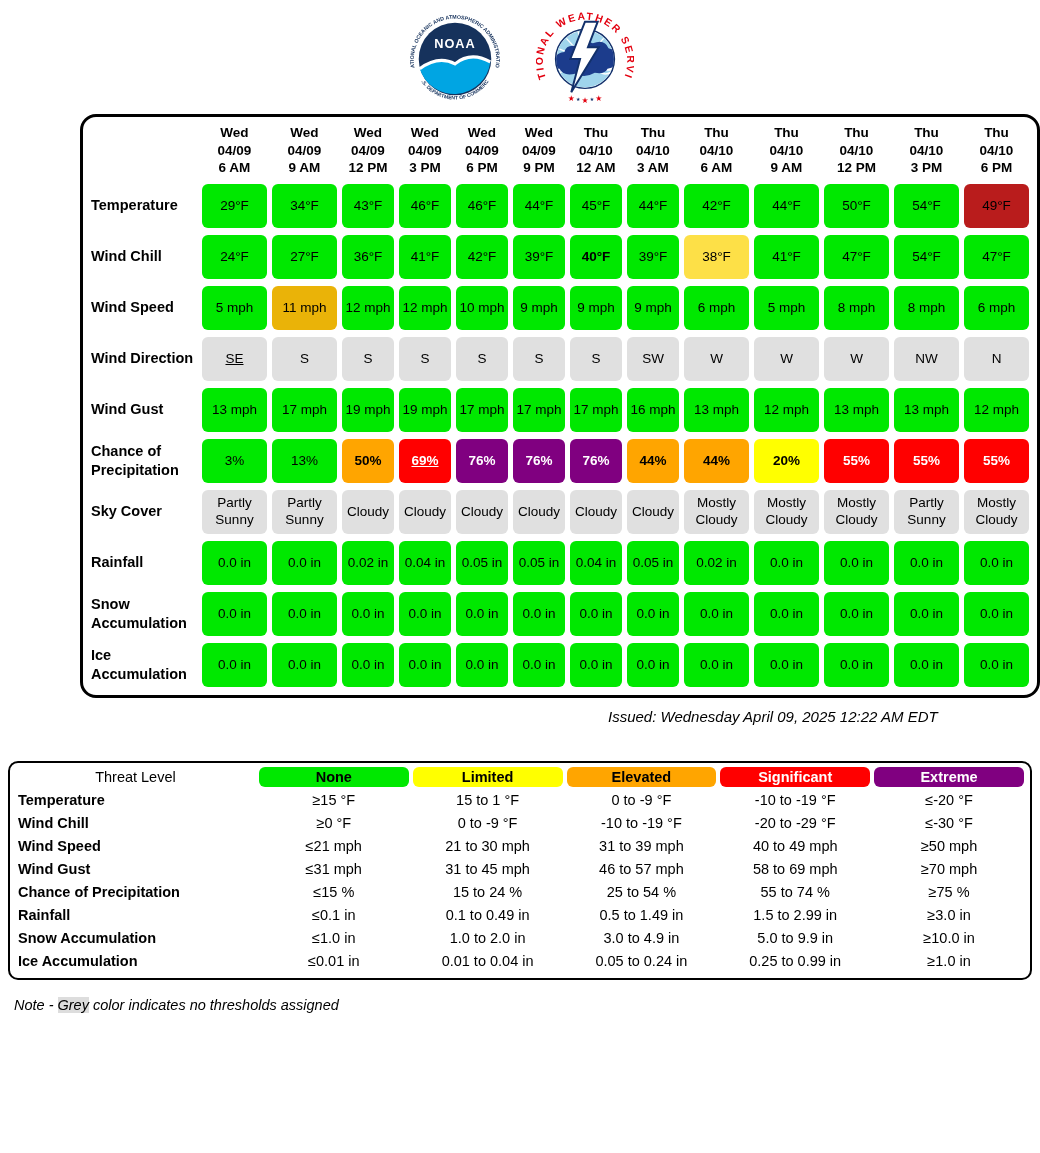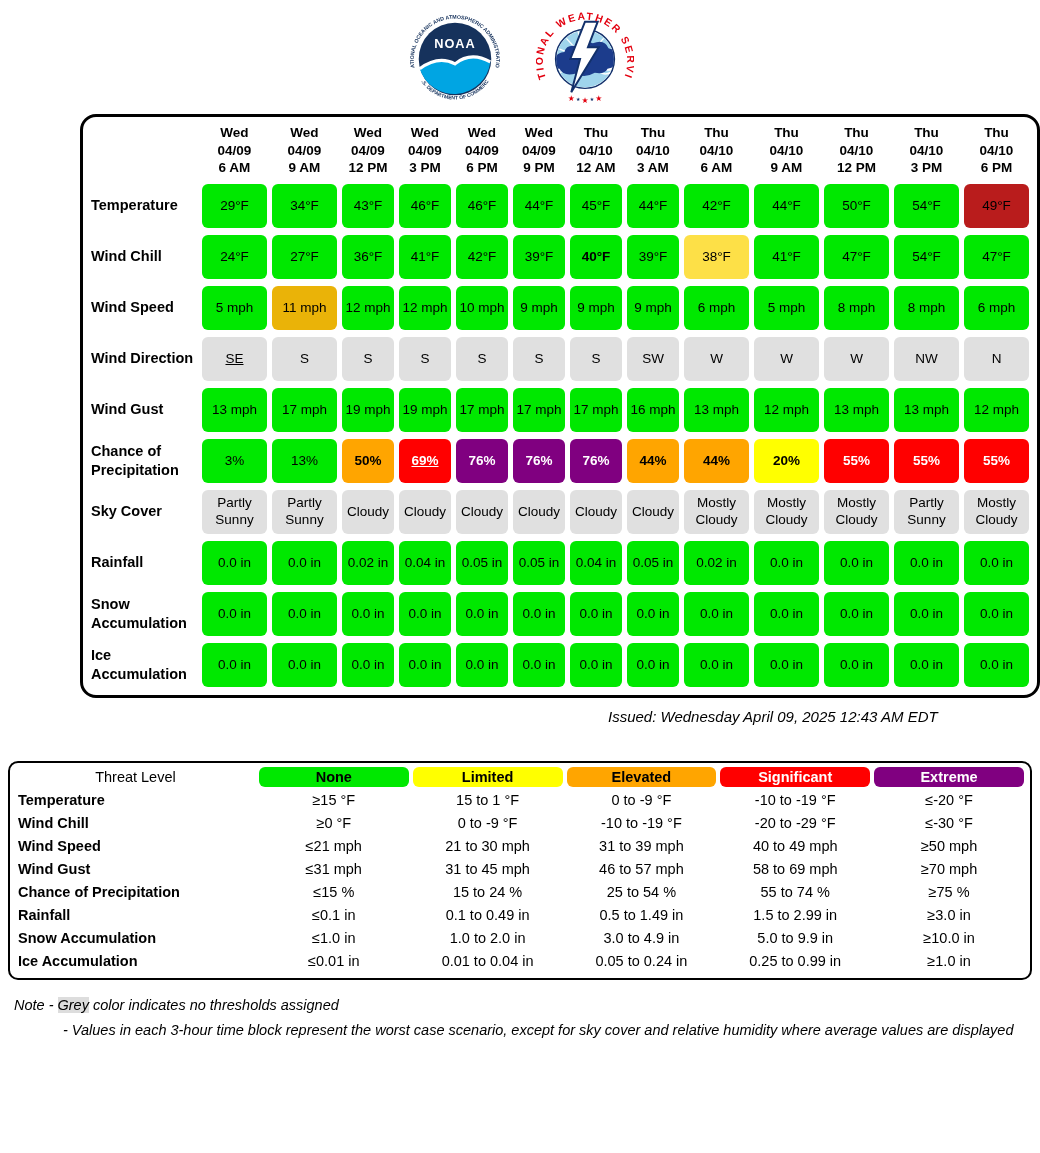--- a/index.html
+++ b/index.html
@@ -338,21 +338,21 @@
             <td class="cell" style="background: rgb(0, 232, 0);">0.0 in</td>
             <td class="cell" style="background: rgb(0, 232, 0);">0.0 in</td>
             <td class="cell" style="background: rgb(0, 232, 0);">0.0 in</td>
             <td class="cell" style="background: rgb(0, 232, 0);">0.0 in</td>
           </tr>
         </tbody>
       </table>
   </div>
 
   
-  <div class="issued">Issued: Wednesday April 09, 2025 12:43 AM EDT</div>
+  <div class="issued">Issued: Wednesday April 09, 2025 12:22 AM EDT</div>
 
   
   <div class="legend-wrap">
     <table class="legend">
         <colgroup>
           <col class="c-lab">
           <col>
           <col>
           <col>
           <col>
@@ -443,16 +443,15 @@
             <td class="val">0.25 to 0.99 in</td>
             <td class="val">≥1.0 in</td>
           </tr>
         </tbody>
       </table>
   </div>
 
   
   <div class="notes">
     <div><span>Note - </span><span class="grey-hl">Grey</span><span> color indicates no thresholds assigned</span></div>
-    <div class="note-line2">- Values in each 3-hour time block represent the worst case scenario, except for sky cover and relative humidity where average values are displayed</div>
   </div>
 
 </div>
 
 </body></html>

